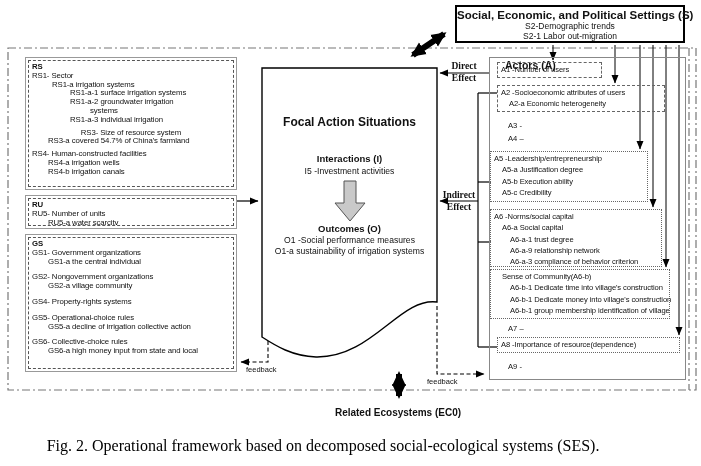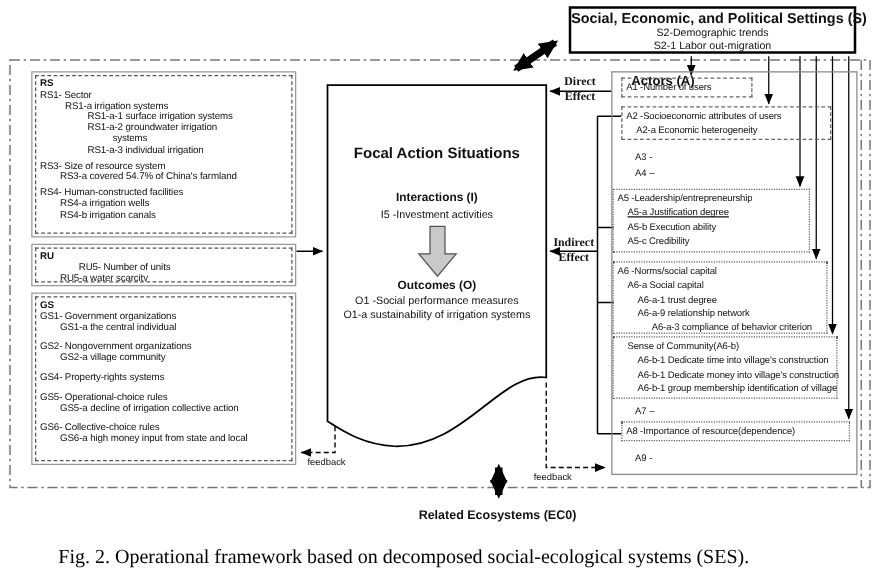--- a/index.html
+++ b/index.html
@@ -108,32 +108,32 @@
   <div class="abs lbox" id="rs-box" style="left:25px;top:57px;width:212px;height:133px;">
     <div class="inner llist">
         <div class="ln b" style="padding-left: 0px;">RS</div>
         <div class="ln" style="padding-left: 0px;">RS1- Sector</div>
         <div class="ln" style="padding-left: 20px;">RS1-a irrigation systems</div>
         <div class="ln" style="padding-left: 38px;">RS1-a-1 surface irrigation systems</div>
         <div class="ln" style="padding-left: 38px;">RS1-a-2 groundwater irrigation</div>
         <div class="ln" style="padding-left: 58px;">systems</div>
         <div class="ln" style="padding-left: 38px;">RS1-a-3  individual irrigation</div>
         <div class="ln gap" style="padding-left: 0px;"></div>
-        <div class="ln" style="padding-left: 0px;">RS3- Size of resource system</div>
+        <div class="ln" style="padding-left: 0px; text-align: center;">RS3- Size of resource system</div>
         <div class="ln" style="padding-left: 16px;">RS3-a covered 54.7% of China's farmland</div>
         <div class="ln gap" style="padding-left: 0px;"></div>
         <div class="ln" style="padding-left: 0px;">RS4- Human-constructed facilities</div>
         <div class="ln" style="padding-left: 16px;">RS4-a irrigation wells</div>
         <div class="ln" style="padding-left: 16px;">RS4-b irrigation canals</div>
       </div>
   </div>
   <div class="abs lbox" id="ru-box" style="left:25px;top:195px;width:212px;height:34px;">
     <div class="inner llist">
         <div class="ln b" style="padding-left: 0px;">RU</div>
-        <div class="ln" style="padding-left: 0px; margin-left: 31px;">RU5- Number of units</div>
+        <div class="ln" style="padding-left: 0px;">RU5- Number of units</div>
         <div class="ln" style="padding-left: 16px;">RU5-a water scarcity</div>
       </div>
   </div>
   <div class="abs lbox" id="gs-box" style="left:25px;top:234px;width:212px;height:138px;">
     <div class="inner llist">
         <div class="ln b" style="padding-left: 0px;">GS</div>
         <div class="ln" style="padding-left: 0px;">GS1- Government organizations</div>
         <div class="ln" style="padding-left: 16px;">GS1-a the central individual</div>
         <div class="ln gap" style="padding-left: 0px;"></div>
         <div class="ln" style="padding-left: 0px;">GS2- Nongovernment organizations</div>
@@ -163,30 +163,30 @@
       <div class="ln" style="padding-left: 0px;">A1 -Number of users</div>
     </div>
   <div class="abs abox dashedb alist" style="left:497px;top:85px;width:168px;height:27px;">
       <div class="ln" style="padding-left: 0px;">A2 -Socioeconomic attributes of users</div>
       <div class="ln" style="padding-left: 8px;">A2-a Economic heterogeneity</div>
     </div>
   <div class="abs aplain" style="top:121px;">A3 -</div>
   <div class="abs aplain" style="top:134px;">A4 –</div>
   <div class="abs abox dottedb alist" style="left:490px;top:151px;width:158px;height:51px;">
       <div class="ln" style="padding-left: 0px;">A5 -Leadership/entrepreneurship</div>
-      <div class="ln" style="padding-left: 8px; text-decoration: underline;">A5-a Justification degree</div>
+      <div class="ln" style="padding-left: 8px;">A5-a Justification degree</div>
       <div class="ln" style="padding-left: 8px;">A5-b Execution ability</div>
       <div class="ln" style="padding-left: 8px;">A5-c Credibility</div>
     </div>
   <div class="abs abox dottedb alist" style="left:490px;top:209px;width:172px;height:58px;">
       <div class="ln" style="padding-left: 0px;">A6 -Norms/social capital</div>
       <div class="ln" style="padding-left: 8px;">A6-a Social capital</div>
       <div class="ln" style="padding-left: 16px;">A6-a-1 trust degree</div>
       <div class="ln" style="padding-left: 16px;">A6-a-9 relationship network</div>
-      <div class="ln" style="padding-left: 16px; text-align: center;">A6-a-3 compliance of behavior criterion</div>
+      <div class="ln" style="padding-left: 16px;">A6-a-3 compliance of behavior criterion</div>
     </div>
   <div class="abs abox dottedb alist" style="left:490px;top:269px;width:180px;height:50px;">
       <div class="ln" style="padding-left: 8px;">Sense of Community(A6-b)</div>
       <div class="ln" style="padding-left: 16px;">A6-b-1 Dedicate time into village's construction</div>
       <div class="ln" style="padding-left: 16px;">A6-b-1 Dedicate money into village's construction</div>
       <div class="ln" style="padding-left: 16px;">A6-b-1 group membership identification of village</div>
     </div>
   <div class="abs aplain" style="top:324px;">A7 –</div>
   <div class="abs abox dottedb alist" style="left:497px;top:337px;width:183px;height:16px;">
       <div class="ln" style="padding-left: 0px;">A8 -Importance of resource(dependence)</div>

